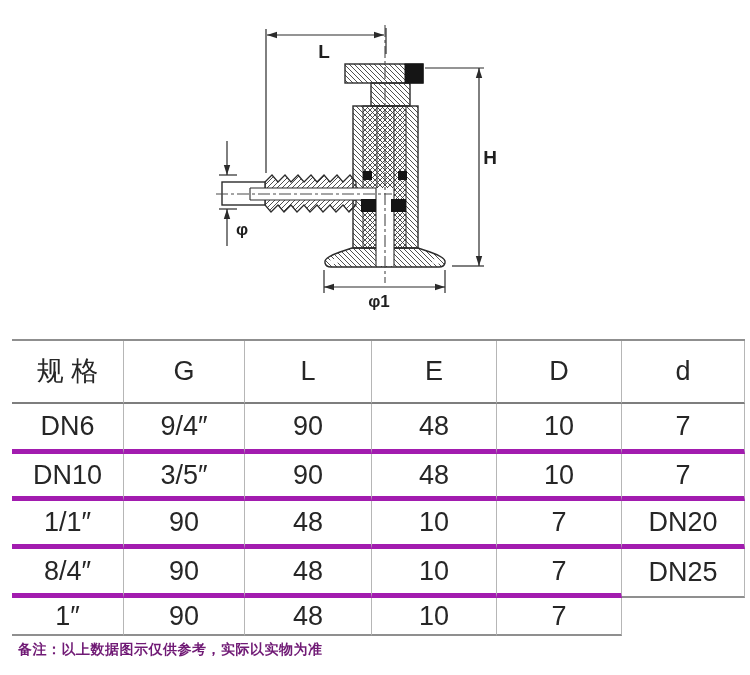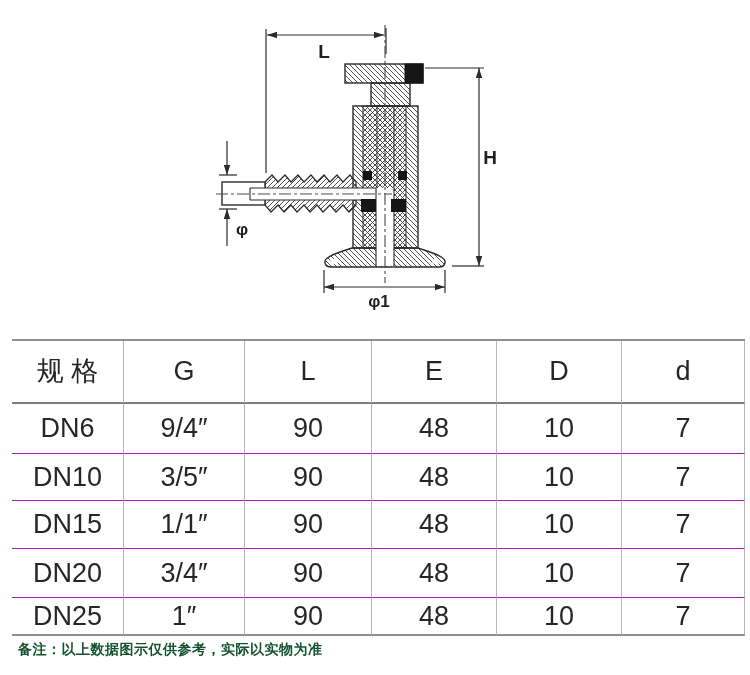--- a/index.html
+++ b/index.html
@@ -13,29 +13,29 @@
   .tbl{
     position:absolute;left:12px;top:339px;width:733px;
     display:grid;
     grid-template-columns:112px 121px 127px 125px 125px 123px;
     grid-template-rows:63px 50px 47px 48px 49px 38px;
     border-top:2px solid #8f8f8f;
     color:#262626;font-size:27px;
   }
   .tbl .c{
     display:flex;align-items:center;justify-content:center;
-    border-right:1px solid #b6b6b6;border-bottom:1px solid #a21caf;
+    border-right:1px solid #b6b6b6;border-bottom:5px solid #a21caf;
     white-space:pre;line-height:1;
   }
   .tbl .hd{border-bottom:2px solid #7e7e7e;}
   .tbl .lastrow{border-bottom:2px solid #8f8f8f;}
 
   .note{
     position:absolute;left:18px;top:641px;
-    color:#14532d;font-size:14px;font-weight:bold;letter-spacing:0.5px;
+    color:#701a75;font-size:14px;font-weight:bold;letter-spacing:0.5px;
     white-space:nowrap;
   }
 </style>
 </head>
 <body>
 
 <div class="page">
 
   <svg class="diagram" width="750" height="330" viewBox="0 0 750 330">
     <defs>
@@ -139,29 +139,28 @@
     <div class="c">10</div>
     <div class="c">7</div>
 
     <div class="c">DN10</div>
     <div class="c">3/5″</div>
     <div class="c">90</div>
     <div class="c">48</div>
     <div class="c">10</div>
     <div class="c">7</div>
 
-    <div class="c">DN15</div>
     <div class="c">1/1″</div>
     <div class="c">90</div>
     <div class="c">48</div>
     <div class="c">10</div>
     <div class="c">7</div>
 
     <div class="c">DN20</div>
-    <div class="c">3/4″</div>
+    <div class="c">8/4″</div>
     <div class="c">90</div>
     <div class="c">48</div>
     <div class="c">10</div>
     <div class="c">7</div>
 
     <div class="c lastrow">DN25</div>
     <div class="c lastrow">1″</div>
     <div class="c lastrow">90</div>
     <div class="c lastrow">48</div>
     <div class="c lastrow">10</div>

